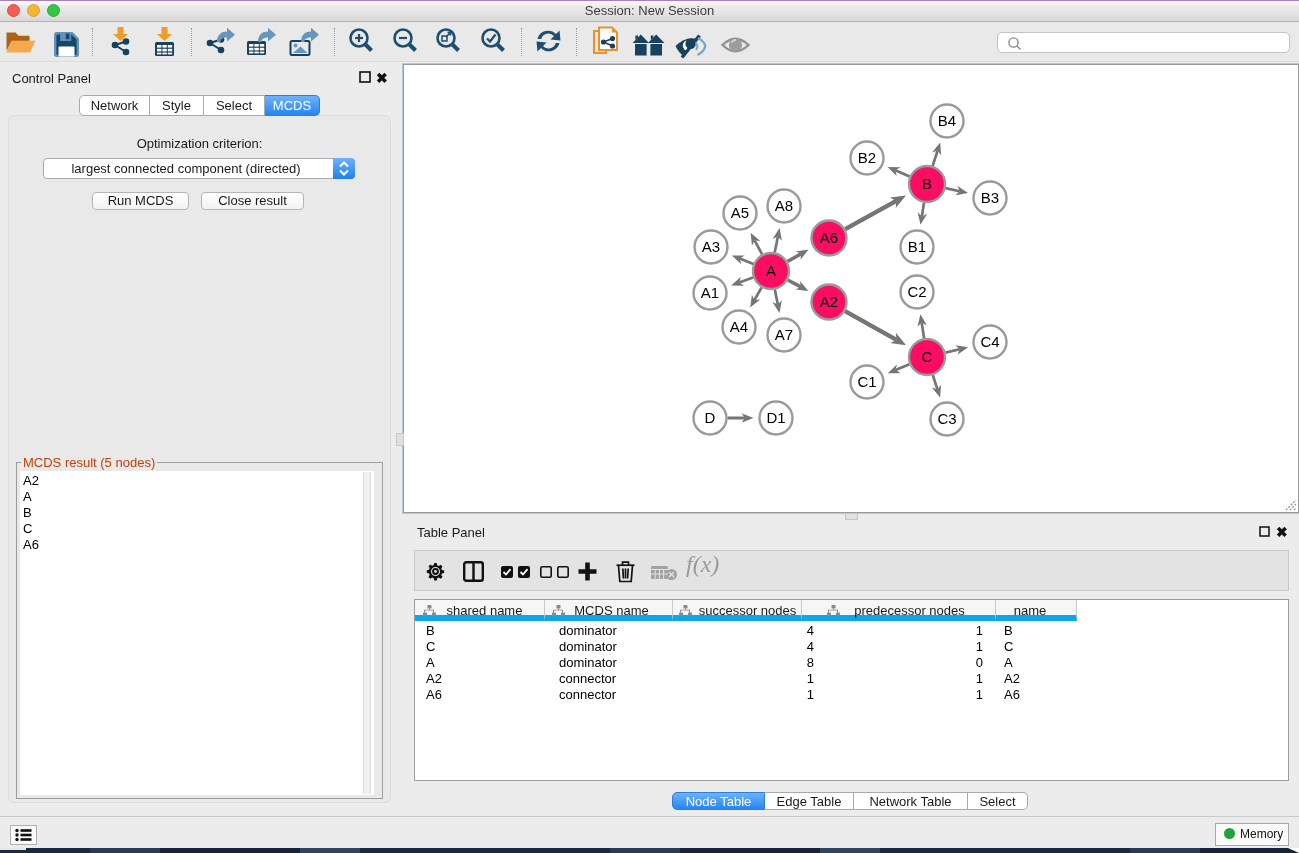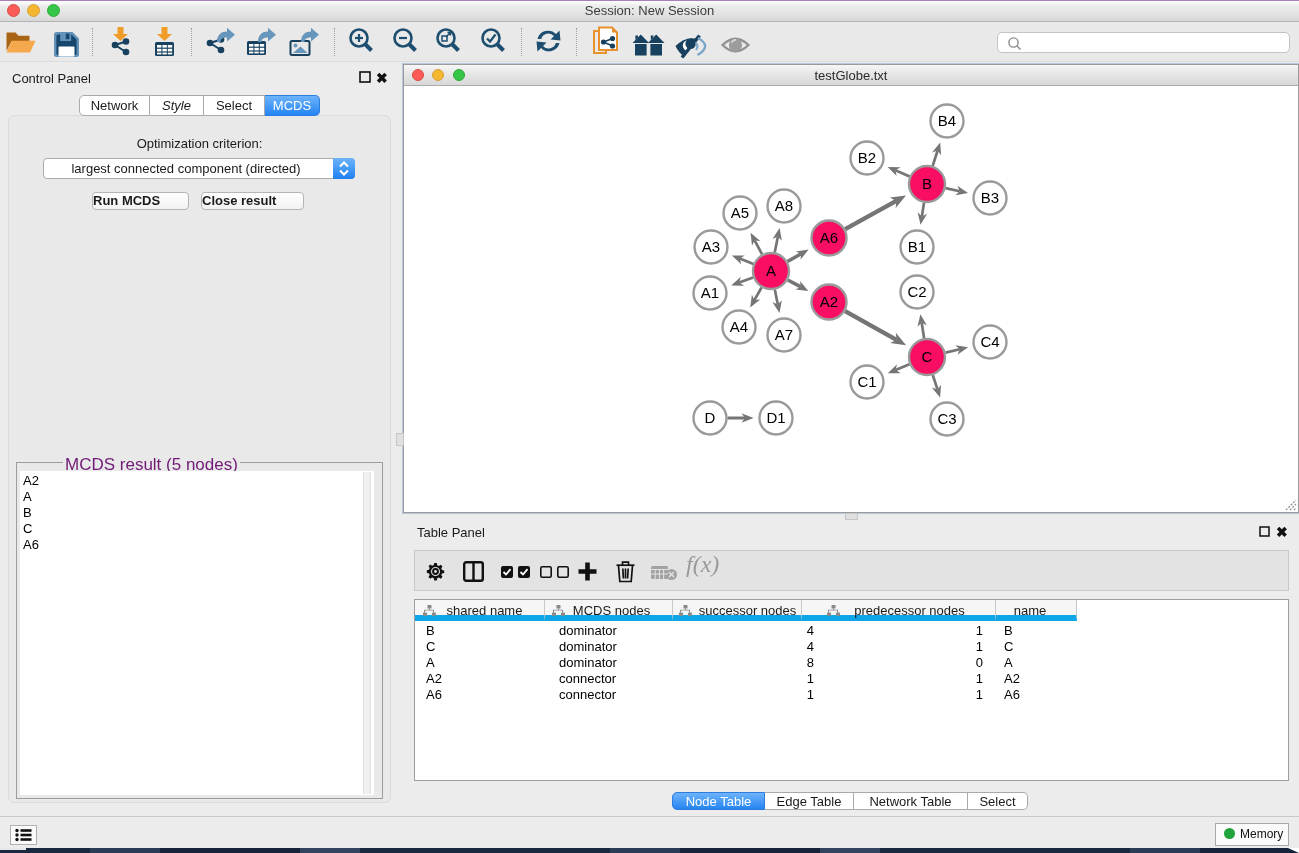--- a/index.html
+++ b/index.html
@@ -34,23 +34,23 @@
 .tab.last { border-radius:0 5px 5px 0; }
 .tab.sel { background:linear-gradient(#6db3fb,#2585f2); color:#fff; border-color:#2d7de0; }
 #opt-label { left:8px; top:136px; width:383px; text-align:center; font-size:13px; color:#1a1a1a; }
 #mcds-select { left:43px; top:158px; width:312px; height:21px; padding-right:26px; background:#fff;
   border:1px solid #ababab; border-radius:4px; font-size:13px; color:#1a1a1a;
   text-align:center; line-height:19px; }
 #mcds-select .spin { position:absolute; right:-1px; top:-1px; width:22px; height:21px;
   border-radius:0 4px 4px 0; background:linear-gradient(#6db3fb,#1f80f0); }
 .mbtn { position:absolute; height:18px; background:linear-gradient(#ffffff,#f2f2f2);
   border:1px solid #b5b5b5; border-radius:4px; font-size:13px; color:#1a1a1a;
-  line-height:16px;font-weight:bold; }
+  text-align:center; line-height:16px; }
 #fieldset { left:16px; top:462px; width:367px; height:337px; border:1px solid #9d9d9d; }
-#fieldset-label { left:21px; top:455px; font-size:17px; color:#701a75; background:#e9e9e9; padding:0 2px;margin-left:42px; }
+#fieldset-label { left:21px; top:455px; font-size:13px; color:#c2410c; background:#e9e9e9; padding:0 2px; }
 #mcds-list { left:20px; top:471px; padding-top:2px; width:354px; height:324px; background:#fff; font-size:13px; color:#000; }
 #mcds-list div { padding-left:3px; height:16px; line-height:16px; }
 #mcds-scroll { left:363px; top:472px; width:8px; height:322px; background:#f0f0f0;
   border-left:1px solid #e0e0e0; border-right:1px solid #e0e0e0; }
 
 
 #netwin { left:403px; top:64px; width:896px; height:449px; background:#fff;
   border:1px solid #9b9b9b; box-shadow:0 0 0 1px rgba(120,150,205,0.45); }
 #net-titlebar { position:absolute; left:0; top:0; width:100%; height:21px;
   background:linear-gradient(#f6f6f6,#e8e8e8 40%,#d8d8d8); border-bottom:1px solid #ababab; }
@@ -254,21 +254,21 @@
 </div>
 
 <div class="abs" id="cp-title">Control Panel</div>
 <div class="wbtn" style="left:359px; top:71px;"><svg width="12" height="12">
       <rect x="1" y="1" width="10" height="10" fill="none" stroke="#111" stroke-width="1.6"></rect>
     </svg></div>
 <div class="wbtn" style="left:376px; top:70px; font-weight:bold; font-size:14px;">✖</div>
 <div class="abs" id="cp-body"></div>
 <div class="tabrow" style="left:79px; top:95px;">
   <div class="tab first" style="width:71px;">Network</div>
-  <div class="tab" style="width:54px;font-style:italic;">Style</div>
+  <div class="tab" style="width:54px;">Style</div>
   <div class="tab" style="width:61px;">Select</div>
   <div class="tab last sel" style="width:55px;">MCDS</div>
 </div>
 <div class="abs" id="opt-label">Optimization criterion:</div>
 <div class="abs" id="mcds-select">largest connected component (directed)
   <div class="spin"><svg width="22" height="21" viewBox="0 0 22 21">
         <path d="M7 8.5 L11 4.5 L15 8.5" fill="none" stroke="#fff" stroke-width="2"></path>
         <path d="M7 12.5 L11 16.5 L15 12.5" fill="none" stroke="#fff" stroke-width="2"></path>
       </svg></div>
 </div>
@@ -279,26 +279,20 @@
 <div class="abs" id="mcds-list">
     <div>A2</div>
     <div>A</div>
     <div>B</div>
     <div>C</div>
     <div>A6</div>
   </div>
 <div class="abs" id="mcds-scroll"></div>
 
 <div class="abs" id="netwin">
-  <div id="net-titlebar">
-    <div class="tl" style="left:8px; background:#fc5b57; border:1px solid #d94c45;"></div>
-    <div class="tl" style="left:28px; background:#f5b72f; border:1px solid #d6a13d;"></div>
-    <div class="tl" style="left:49px; background:#35c648; border:1px solid #2baa38;"></div>
-    <div id="net-title-text">testGlobe.txt</div>
-  </div>
   <svg id="graph" width="894" height="426" viewBox="0 0 894 426">
 <line x1="358.0" y1="168.2" x2="350.6" y2="154.3" stroke-width="2.7"></line>
       <polygon points="346.6,146.8 356.5,155.2 350.6,154.3 348.0,159.7"></polygon>
 <line x1="370.7" y1="166.4" x2="373.9" y2="150.4" stroke-width="2.7"></line>
       <polygon points="375.6,142.1 377.9,154.8 373.9,150.4 368.5,152.9"></polygon>
 <line x1="349.4" y1="177.9" x2="335.8" y2="172.5" stroke-width="2.7"></line>
       <polygon points="327.9,169.4 340.8,169.4 335.8,172.5 337.2,178.3"></polygon>
 <line x1="349.1" y1="191.4" x2="335.2" y2="196.5" stroke-width="2.7"></line>
       <polygon points="327.2,199.4 336.8,190.8 335.2,196.5 340.1,199.8"></polygon>
 <line x1="357.6" y1="201.5" x2="350.4" y2="214.1" stroke-width="2.7"></line>
@@ -440,21 +434,21 @@
       </g>
       <g stroke="#e3e3e3" stroke-width="1.4">
         <line x1="18" y1="7" x2="23" y2="12"></line>
         <line x1="23" y1="7" x2="18" y2="12"></line>
       </g>
     </svg>
   <div style="position:absolute;left:271px;top:0;font-family:'Liberation Serif',serif;font-style:italic;font-size:24px;color:#9a9a9a;">f(x)</div>
 </div>
 <div class="abs" id="tp-table">
   <div class="th" style="left:0; width:130px; text-indent:10px;">shared name</div>
-  <div class="th" style="left:130px; width:128px; text-indent:6px;">MCDS nodes</div>
+  <div class="th" style="left:130px; width:128px; text-indent:6px;">MCDS name</div>
   <div class="th" style="left:258px; width:129px; text-indent:21px;">successor nodes</div>
   <div class="th" style="left:387px; width:194px; text-indent:22px;">predecessor nodes</div>
   <div class="th" style="left:581px; width:81px; text-indent:-12px;">name</div>
   <svg class="hicon" style="left:8px" width="13" height="12" viewBox="0 0 13 12">
       <g fill="#8a8a8a">
         <rect x="4.5" y="0" width="4" height="3.4" rx="0.5"></rect>
         <rect x="0" y="7.5" width="4" height="3.4" rx="0.5"></rect>
         <rect x="9" y="7.5" width="4" height="3.4" rx="0.5"></rect>
         <path d="M6 3.4h1v2H2v2H1v-2.6h10v2.6h-1v-2H6z"></path>
       </g>

